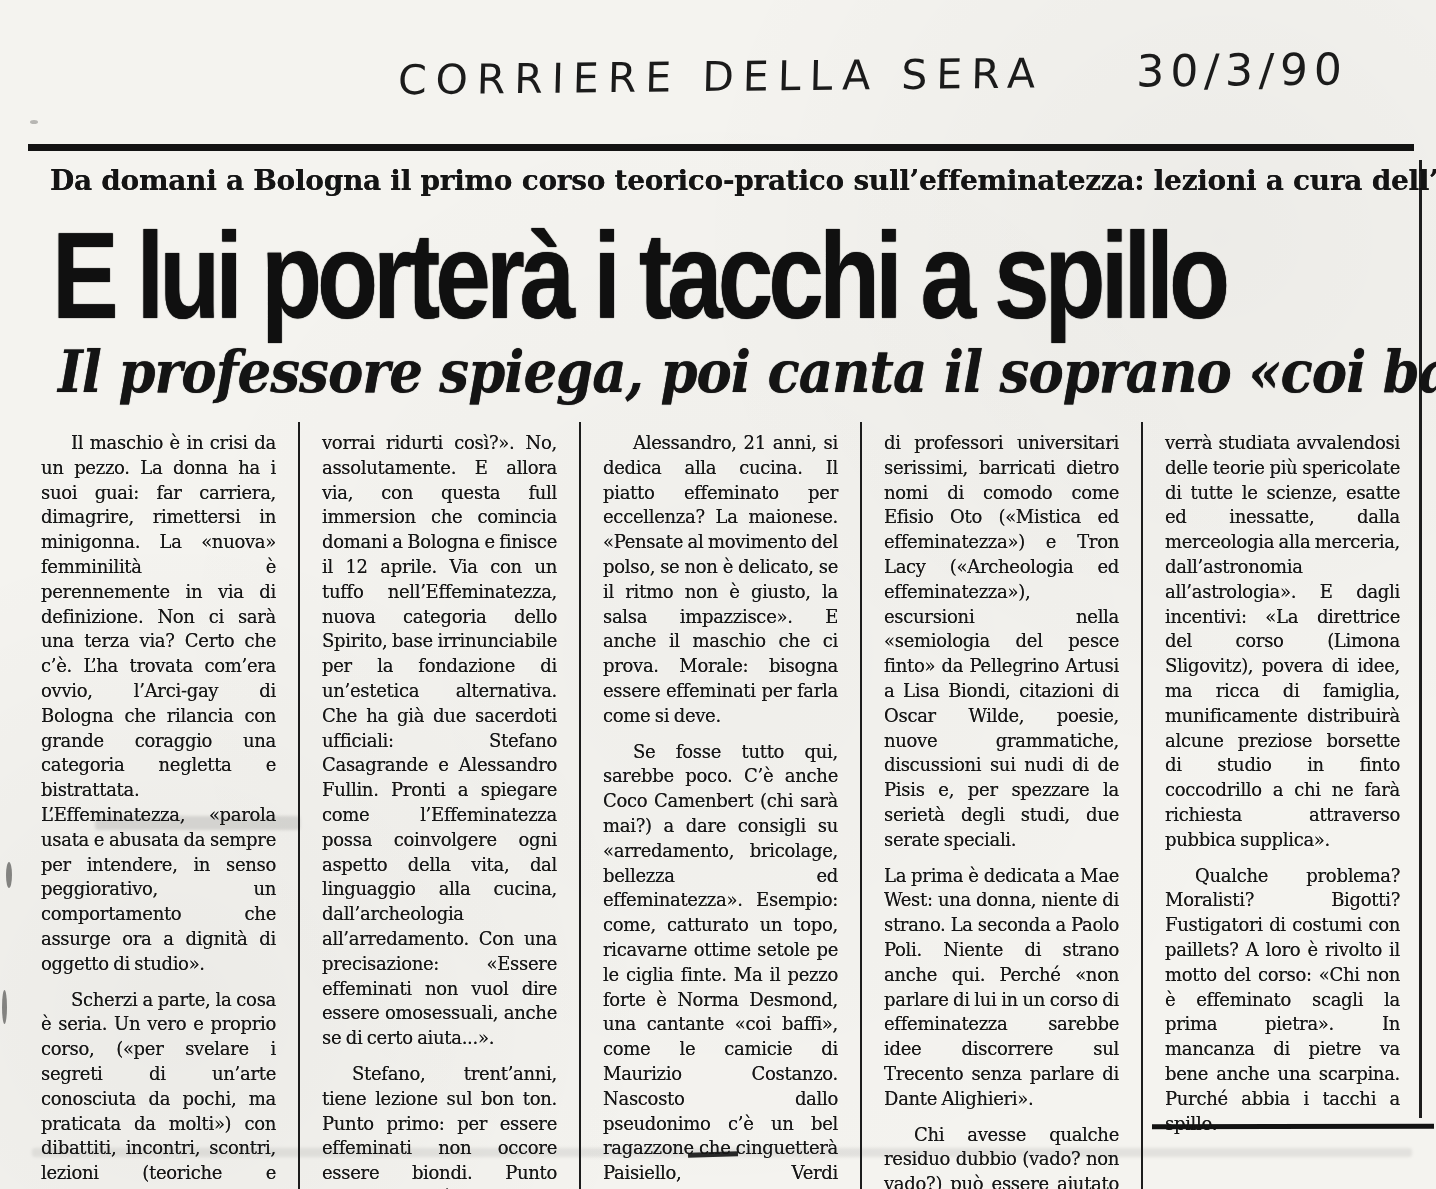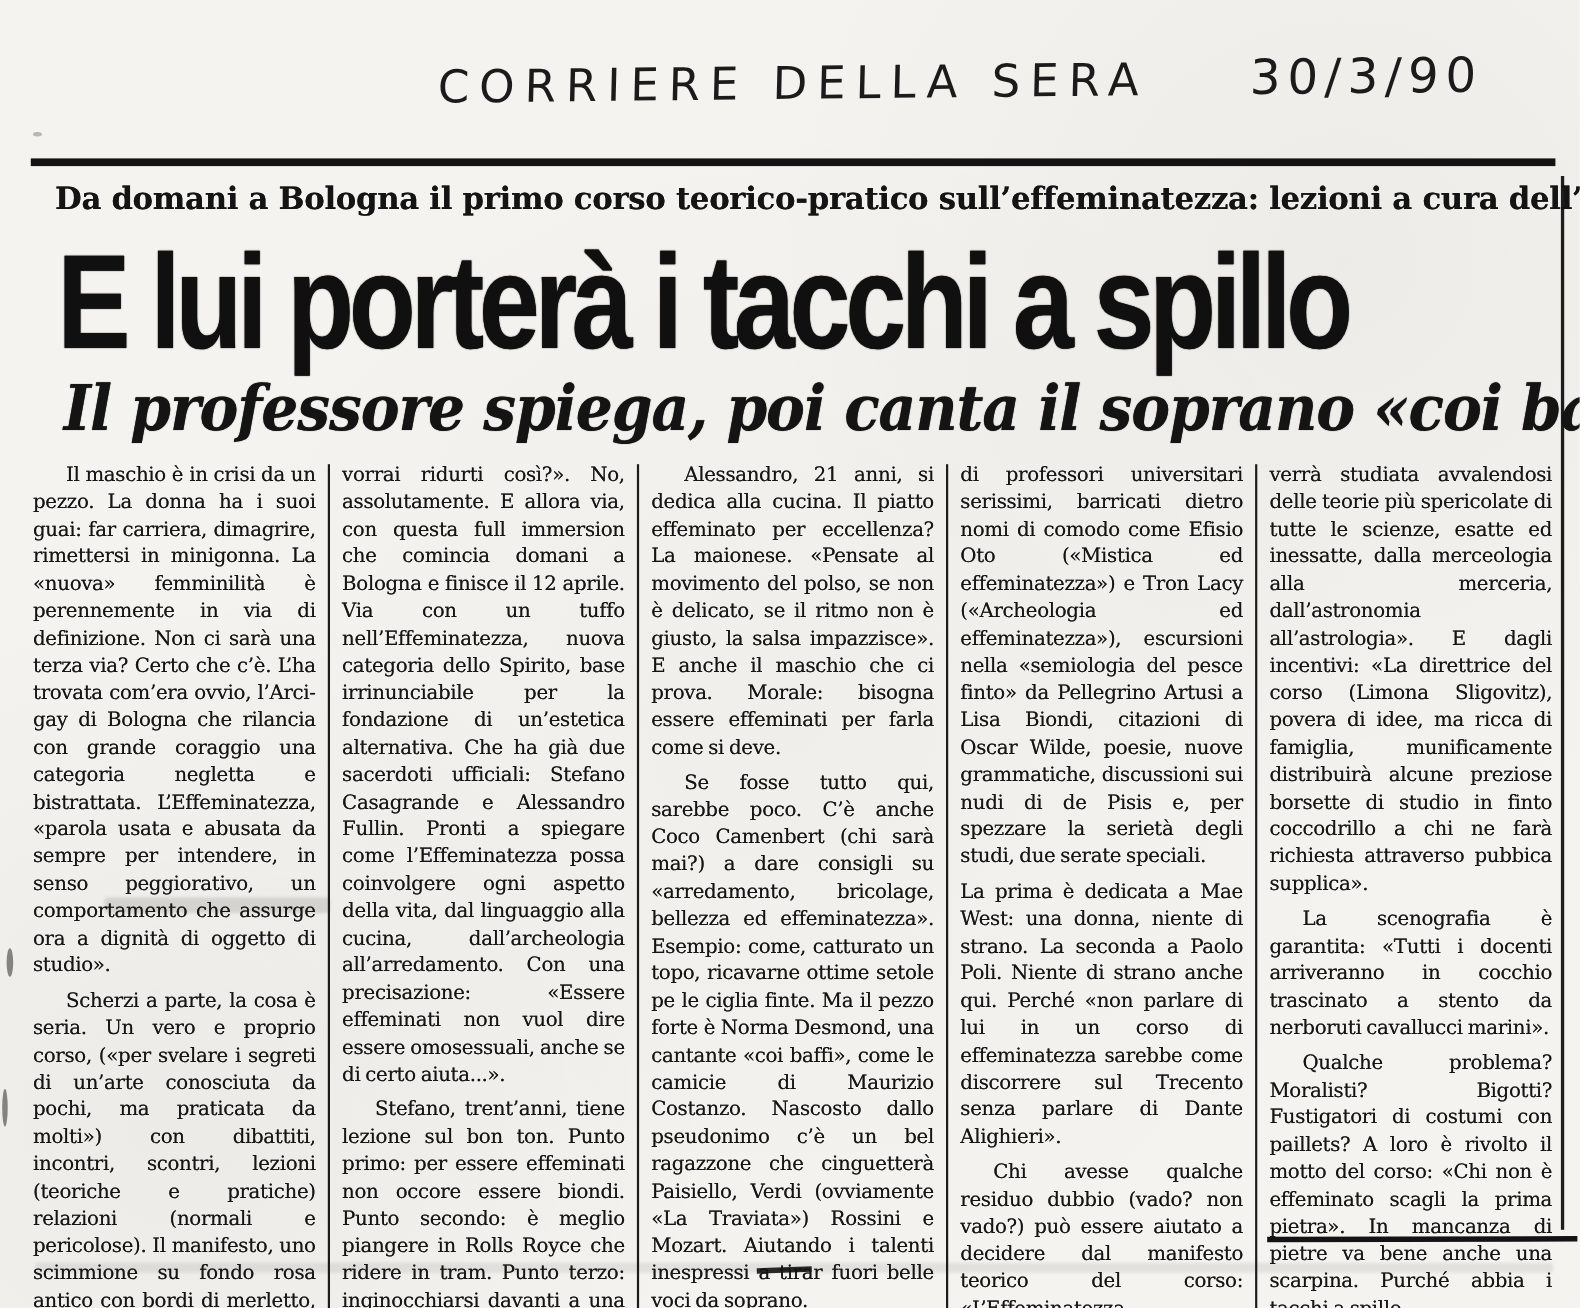--- a/index.html
+++ b/index.html
@@ -81,21 +81,21 @@
     color:#151515;
     text-shadow:0 0 0.5px rgba(0,0,0,0.65);
     hyphens:auto; -webkit-hyphens:auto;
   }
   .divider{
     flex:0 0 2px; width:2px;
     background:#1c1c1c;
     margin:2px 11px 0 11px;
     min-height:700px;
   }
-  .col p{margin:0;}
+  .col p{margin:11px;}
   .col p + p{margin-top:7px;}
   .col p.indent{text-indent:30px;}
 </style>
 </head>
 <body>
 
 <div class="page">
 
   <div class="masthead">
     <span>CORRIERE DELLA SERA</span>
@@ -137,27 +137,26 @@
     <div class="col">
       <p class="indent">Alessandro, 21 anni, si dedica alla cucina. Il piatto effeminato per eccellenza? La maionese. «Pensate al movimento del polso, se non è delicato, se il ritmo non è giusto, la salsa impazzisce». E anche il maschio che ci prova. Morale: bisogna essere effeminati per farla come si deve.</p>
       <p class="indent">Se fosse tutto qui, sarebbe poco. C’è anche Coco Camenbert (chi sarà mai?) a dare consigli su «arredamento, bricolage, bellezza ed effeminatezza». Esempio: come, catturato un topo, ricavarne ottime setole pe le ciglia finte. Ma il pezzo forte è Norma Desmond, una cantante «coi baffi», come le camicie di Maurizio Costanzo. Nascosto dallo pseudonimo c’è un bel ragazzone che cinguetterà Paisiello, Verdi (ovviamente «La Traviata») Rossini e Mozart. Aiutando i talenti inespressi a tirar fuori belle voci da soprano.</p>
 
     </div>
 
     <div class="divider"></div>
 
     <div class="col">
       <p>di professori universitari serissimi, barricati dietro nomi di comodo come Efisio Oto («Mistica ed effeminatezza») e Tron Lacy («Archeologia ed effeminatezza»), escursioni nella «semiologia del pesce finto» da Pellegrino Artusi a Lisa Biondi, citazioni di Oscar Wilde, poesie, nuove grammatiche, discussioni sui nudi di de Pisis e, per spezzare la serietà degli studi, due serate speciali.</p>
-      <p>La prima è dedicata a Mae West: una donna, niente di strano. La seconda a Paolo Poli. Niente di strano anche qui. Perché «non parlare di lui in un corso di effeminatezza sarebbe come discorrere sul Trecento senza parlare di Dante Alighieri».</p>
+      <p>La prima è dedicata a Mae West: una donna, niente di strano. La seconda a Paolo Poli. Niente di strano anche qui. Perché «non parlare di lui in un corso di effeminatezza sarebbe idee discorrere sul Trecento senza parlare di Dante Alighieri».</p>
       <p class="indent">Chi avesse qualche residuo dubbio (vado? non vado?) può essere aiutato a decidere dal manifesto teorico del corso: «L’Effeminatezza, quest’oscuro oggetto dell’immaginario,</p>
     </div>
 
     <div class="divider"></div>
 
     <div class="col">
       <p>verrà studiata avvalendosi delle teorie più spericolate di tutte le scienze, esatte ed inessatte, dalla merceologia alla merceria, dall’astronomia all’astrologia». E dagli incentivi: «La direttrice del corso (Limona Sligovitz), povera di idee, ma ricca di famiglia, munificamente distribuirà alcune preziose borsette di studio in finto coccodrillo a chi ne farà richiesta attraverso pubbica supplica».</p>
-      <p class="indent">La scenografia è garantita: «Tutti i docenti arriveranno in cocchio trascinato a stento da nerboruti cavallucci marini».</p>
       <p class="indent">Qualche problema? Moralisti? Bigotti? Fustigatori di costumi con paillets? A loro è rivolto il motto del corso: «Chi non è effeminato scagli la prima pietra». In mancanza di pietre va bene anche una scarpina. Purché abbia i tacchi a spillo.</p>
 
     </div>
 
   </div>
 </div>
 
 </body></html>

